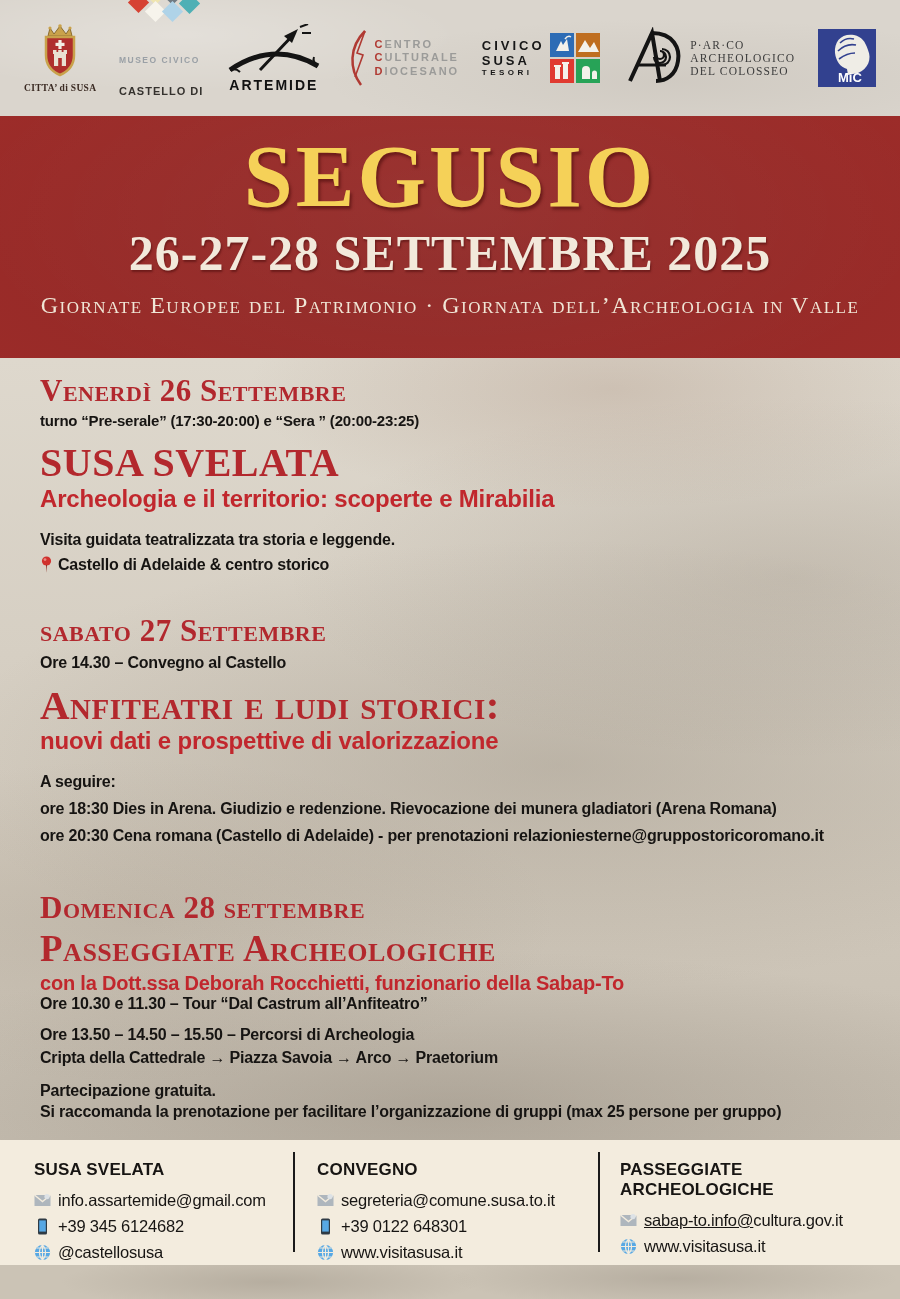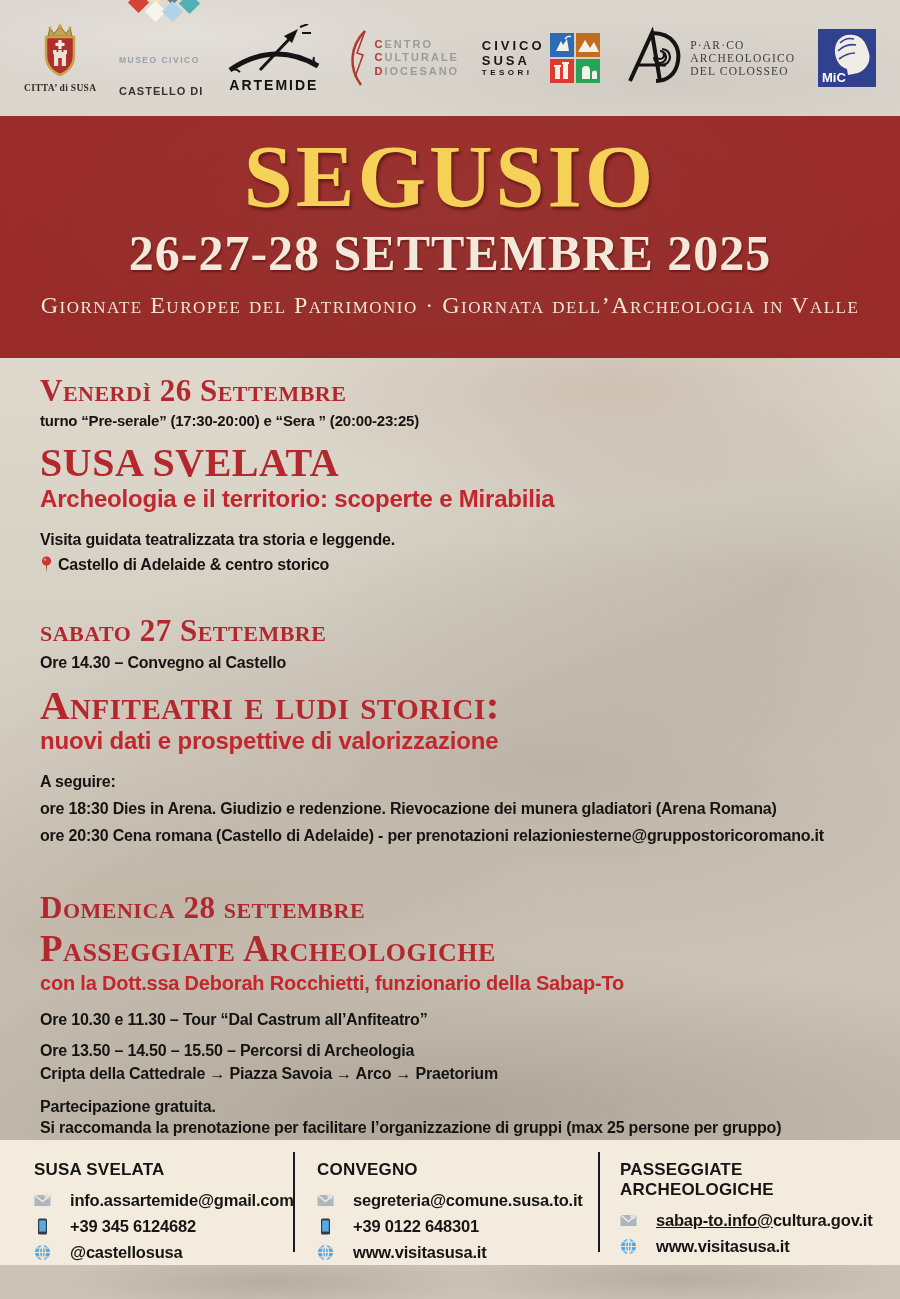--- a/index.html
+++ b/index.html
@@ -64,21 +64,21 @@
   .vst { display:flex; align-items:center; gap:5px; }
   .vst-txt { display:flex; flex-direction:column; align-items:flex-start; }
   .vst-l1 { font-size:13px; font-weight:bold; color:#171717; letter-spacing:3px; line-height:15px; }
   .vst-l3 { font-size:8px; font-weight:bold; color:#171717; letter-spacing:3.5px; line-height:10px; }
   .vst-grid { display:grid; grid-template-columns:24px 24px; grid-template-rows:24px 24px; gap:2px; }
   .vst-sq { position:relative; overflow:hidden; }
   .parco { display:flex; align-items:center; gap:6px; }
   .parco-txt { font-family:"Liberation Serif", serif; font-size:11.5px; color:#3C3C3C; letter-spacing:1.2px; line-height:13px; }
   .mic { display:flex; align-items:flex-start; gap:7px; }
   .mic-sq { width:58px; height:58px; background:#32418F; position:relative; flex:0 0 auto; }
-  .mic-label { position:absolute; left:4px; bottom:2px; color:#fff; font-weight:bold; font-size:13px; }
+  .mic-label { position:absolute; left:20px; bottom:2px; color:#fff; font-weight:bold; font-size:13px; }
   .mic-lines { font-family:"Liberation Serif", serif; font-size:10.5px; font-weight:bold; color:#32418F; line-height:13.5px; letter-spacing:0.2px; padding-top:4px; }
 
   
   .main-title {
     font-family:"Liberation Serif", serif; font-weight:bold;
     font-size:88px; line-height:90px; color:#F5D158; letter-spacing:3px;
     margin-top:16px; text-shadow:2px 3px 3px rgba(70,10,10,0.55);
   }
   .date-title {
     font-family:"Liberation Serif", serif; font-weight:bold;
@@ -99,30 +99,30 @@
     font-family:"Liberation Serif", serif; font-variant:small-caps; font-weight:bold;
     color:#B3282D; font-size:41px; line-height:42px; letter-spacing:0.5px;
   }
   .red-sub { color:#C1272D; font-weight:bold; font-size:24px; line-height:26px; letter-spacing:-0.2px; }
   .red-sub-sm { color:#C1272D; font-weight:bold; font-size:20px; line-height:22px; letter-spacing:-0.2px; }
   .blk { color:#161412; font-weight:bold; font-size:16px; line-height:19px; letter-spacing:-0.2px; }
   .loc-row { display:flex; align-items:center; gap:5px; }
   .info-h { color:#C1272D; font-weight:bold; font-size:16.5px; letter-spacing:0.8px; }
 
   .mt2{margin-top:2px;} .mt4{margin-top:4px;} .mt6{margin-top:6px;} .mt8{margin-top:8px;}
-  .mt12{margin-top:12px;} .mt14{margin-top:14px;} .mt16{margin-top:16px;} .mt18{margin-top:18px;} .mt40{margin-top:40px;} .mt44{margin-top:40px;} .mt46{margin-top:46px;}
+  .mt12{margin-top:12px;} .mt14{margin-top:14px;} .mt16{} .mt18{margin-top:18px;} .mt40{margin-top:40px;} .mt44{margin-top:40px;} .mt46{margin-top:46px;}
 
   
   .f-col { padding:20px 10px 0 34px; position:relative; }
   .f-col1 { width:295px; }
   .f-col2 { width:305px; padding-left:22px; }
   .f-col3 { width:300px; padding-left:20px; }
   .f-divider { position:absolute; right:0; top:12px; height:100px; width:2px; background:#1a1a1a; }
   .f-title { font-weight:bold; font-size:17px; color:#171513; letter-spacing:0.2px; margin-bottom:7px; }
-  .f-line { display:flex; align-items:center; gap:19px; font-weight:bold; font-size:16.5px; color:#171513; line-height:26px; letter-spacing:-0.2px; }
+  .f-line { display:flex; align-items:center; gap:7px; font-weight:normal; font-size:16.5px; color:#171513; line-height:26px; letter-spacing:-0.2px; }
   .underlined { text-decoration:underline; }
   .f-icon { width:17px; height:17px; flex:0 0 auto; display:inline-flex; }
 </style>
 </head>
 <body>
 
 <div class="poster">
 
   <div class="logo-band">
 

